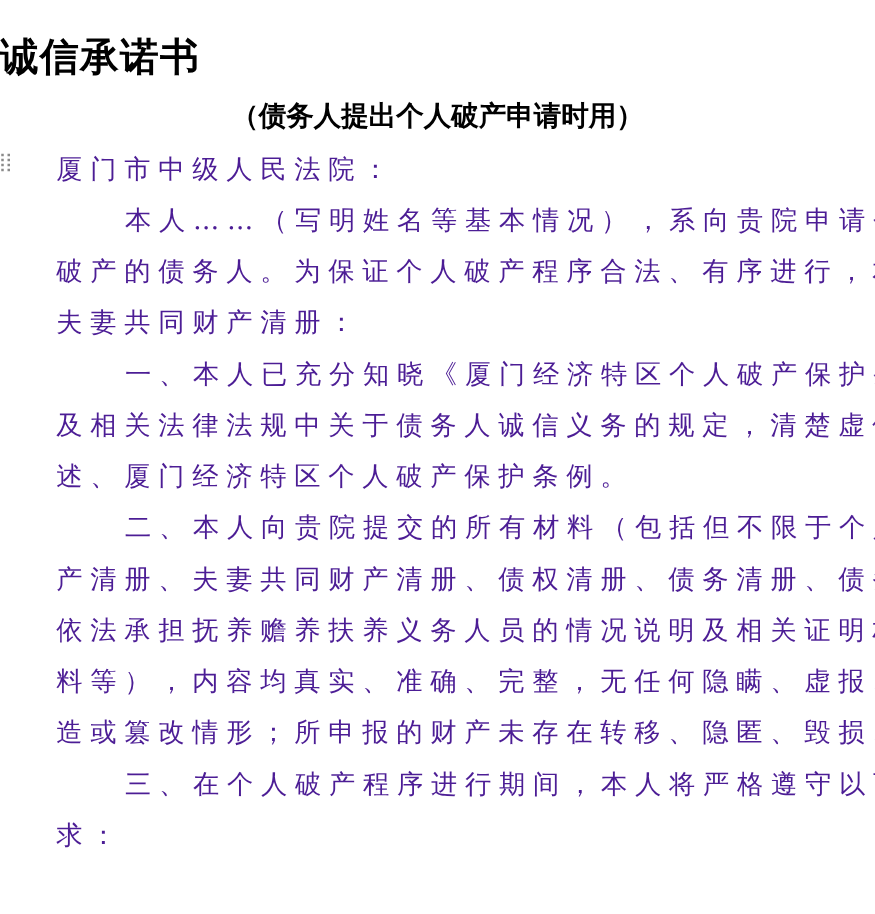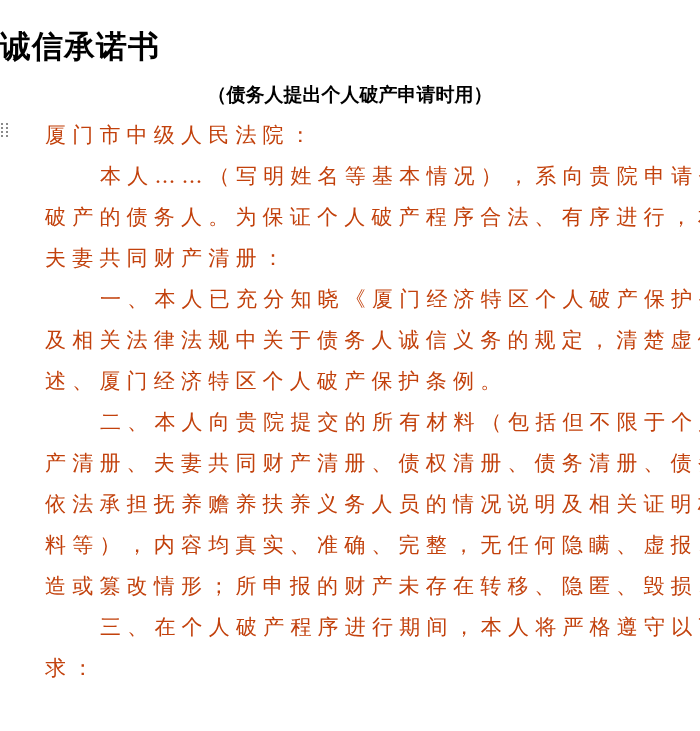--- a/index.html
+++ b/index.html
@@ -31,21 +31,21 @@
       letter-spacing: 1px;
       color: #000;
     }
     .subtitle {
       position: absolute;
       left: 0; top: 80px;
       width: 700px;
       text-align: center;
       font-family: "DejaVu Sans", "Liberation Sans", sans-serif;
       font-weight: bold;
-      font-size: 19px;
+      font-size: 22px;
       line-height: 28px;
       color: #000;
     }
     .handle {
       position: absolute;
       left: 1px; top: 123px;
       width: 8px;
       height: 14px;
       display: grid;
       grid-template-columns: 3px 3px;
@@ -61,21 +61,21 @@
     .body {
       position: absolute;
       left: 45px;
       top: 115px;
       width: 612px;
       font-family: "DejaVu Serif", "Liberation Serif", serif;
       font-size: 21px;
       font-weight: normal;
       line-height: 41px;
       letter-spacing: 6.2px;
-      color: #c2410c;
+      color: #4c1d95;
     }
     .body p {
       margin: 0;
       padding: 0;
       text-align: justify;
     }
     .line {
       display: block;
       white-space: nowrap;
     }

